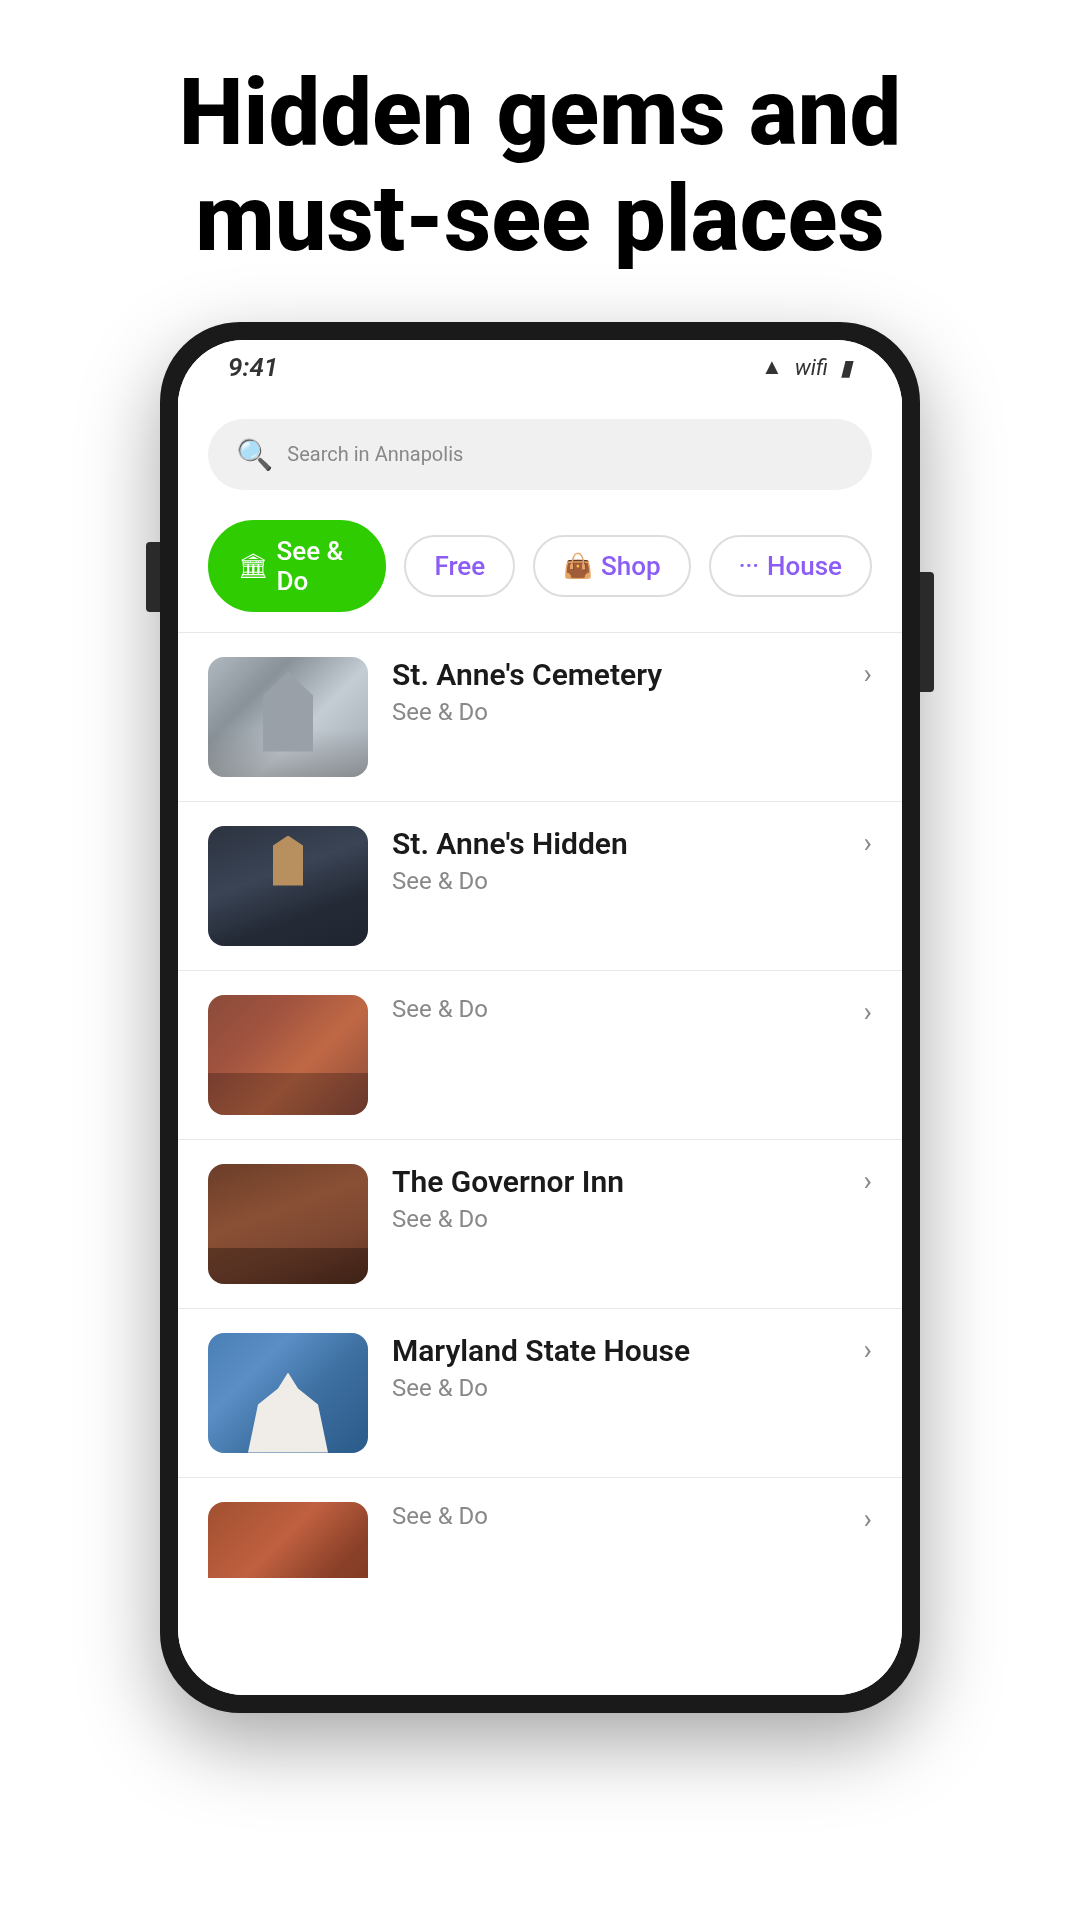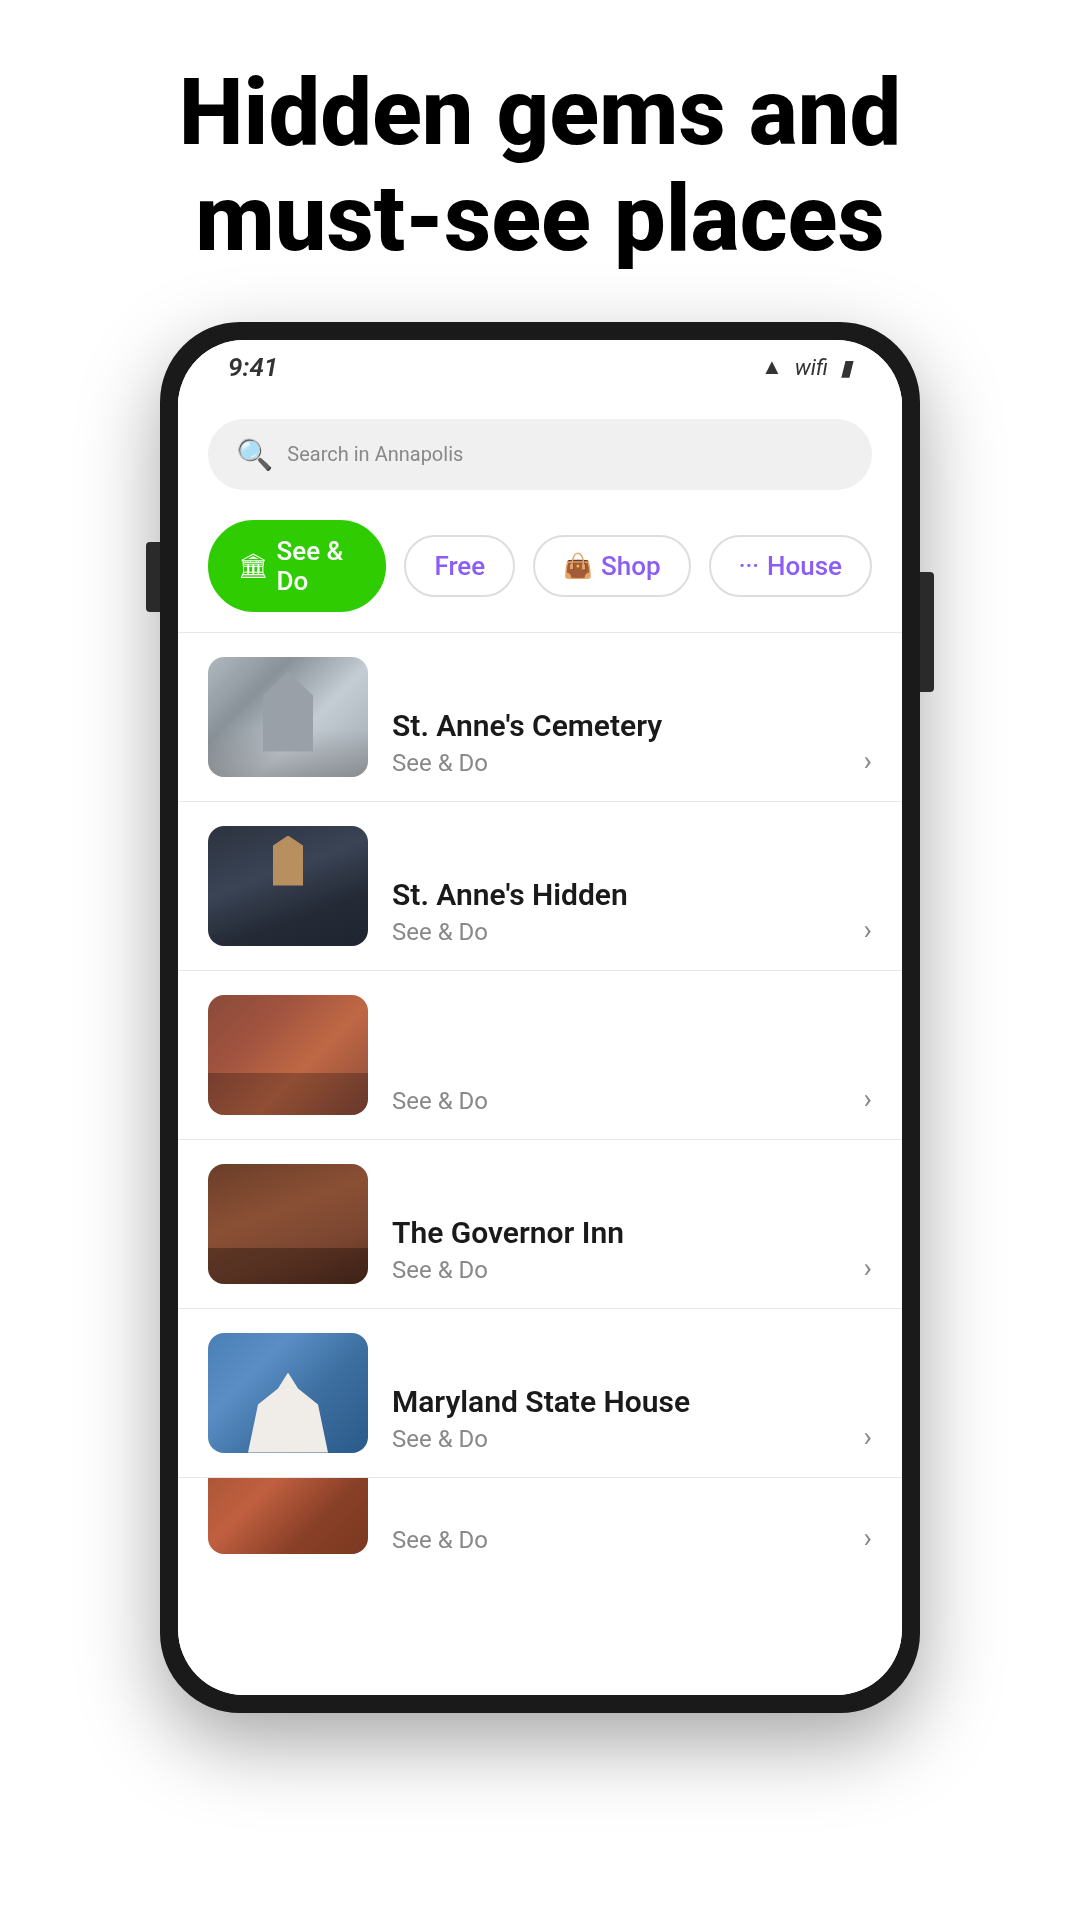--- a/index.html
+++ b/index.html
@@ -173,21 +173,21 @@
       margin: 0 0;
     }
 
     
     .place-list {
       background: #ffffff;
     }
 
     .place-item {
       display: flex;
-      align-items: flex-end;
+      align-items: flex-start;
       padding: 24px 30px;
       gap: 24px;
       cursor: pointer;
       background: #fff;
     }
 
     .place-item:not(:last-child) {
       border-bottom: 1px solid #e8e8e8;
     }
 

